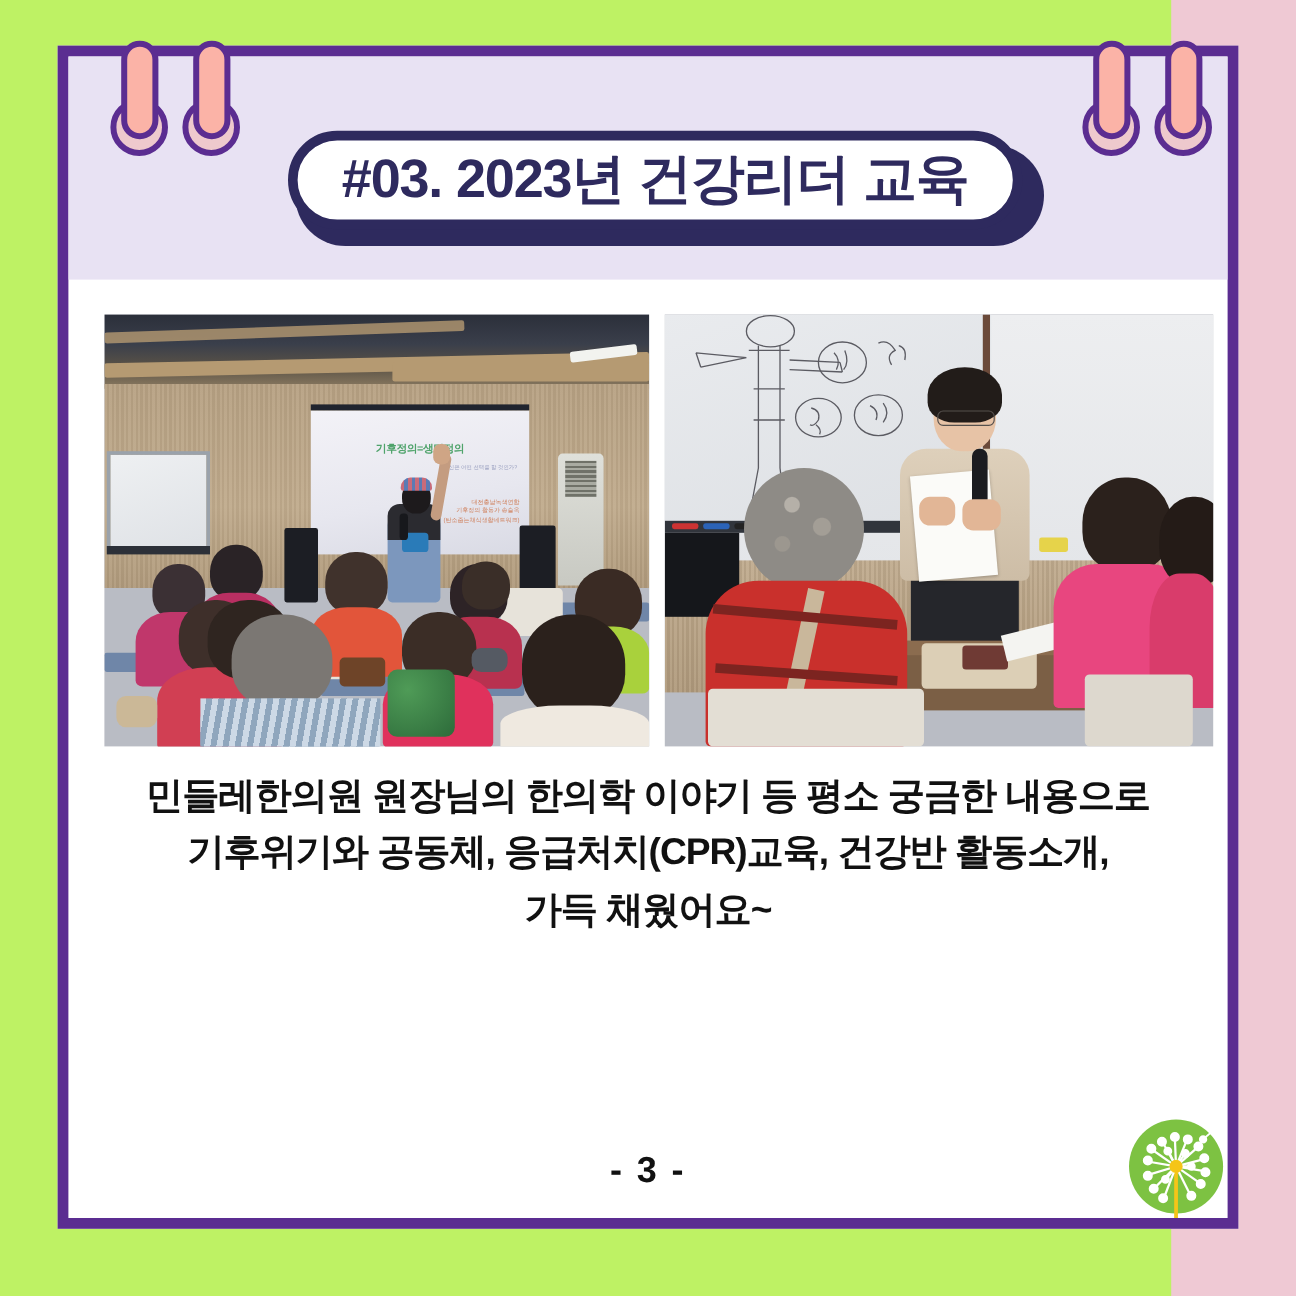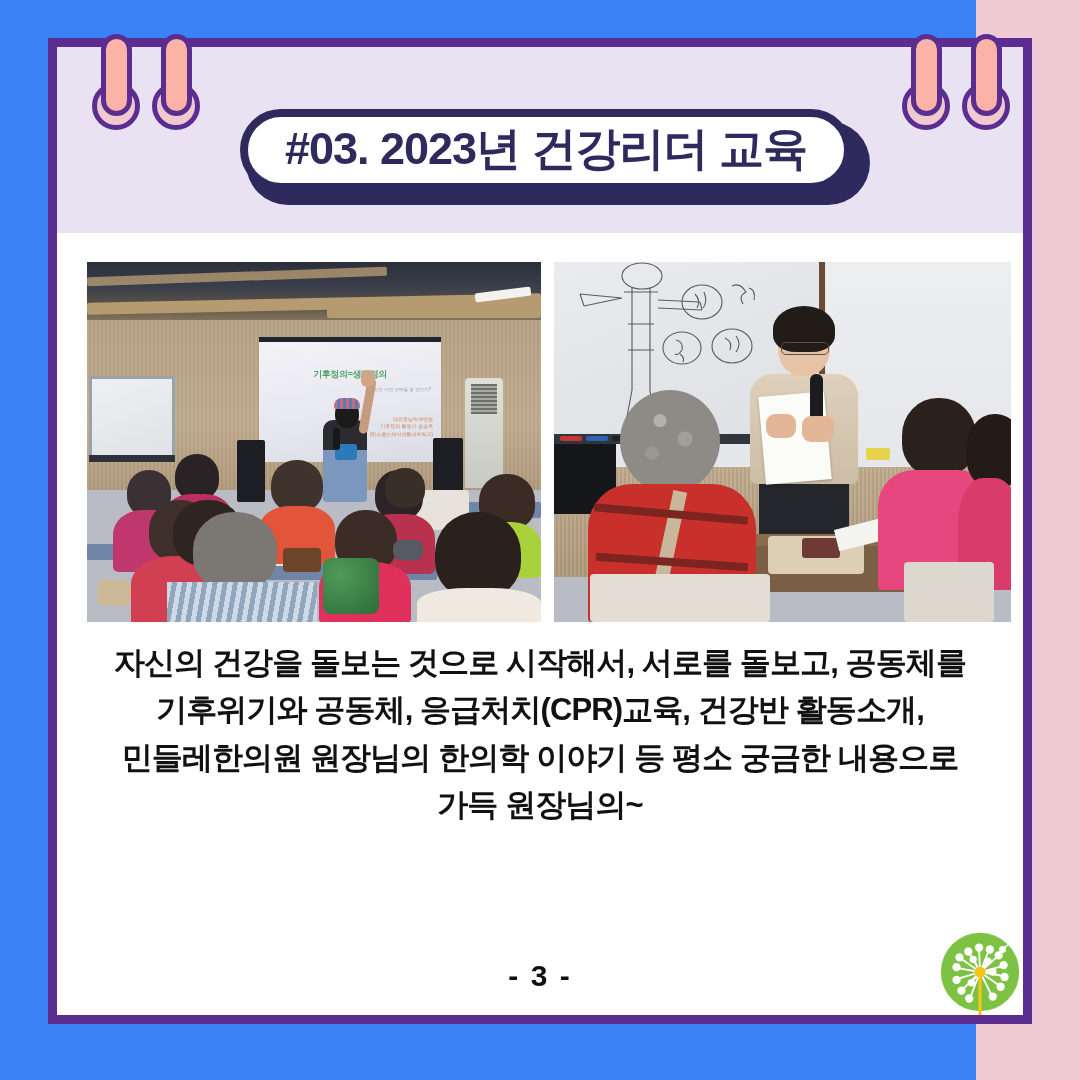--- a/index.html
+++ b/index.html
@@ -12,21 +12,21 @@
     overflow: hidden;
     background: #efc9d4;
     font-family: "Liberation Sans", sans-serif;
   }
 
   #card {
     position: absolute;
     left: 0; top: 0;
     width: 976px;
     height: 1080px;
-    background: #3b82f6;
+    background: #bef264;
   }
 
   
   #frame {
     position: absolute;
     left: 48px;
     top: 38px;
     width: 984px;
     height: 986px;
     border: 9px solid #5b2d91;
@@ -514,24 +514,23 @@
 
         <div class="head" style="left:412px;top:152px;width:58px;height:74px;background:#241b17;"></div>
         <div class="body-sh" style="left:404px;top:216px;width:62px;height:112px;background:#d93c6b;"></div>
 
         <div class="lh-chair" style="left:36px;top:312px;width:180px;height:48px;background:#e3ded4;"></div>
         <div class="lh-chair" style="left:350px;top:300px;width:90px;height:60px;background:#ddd8ce;"></div>
       </div>
     </div>
 
     <div id="body-copy">
-      <span class="line">자신의 건강을 돌보는 것으로 시작해서, 서로를 돌보고, 공동체를</span>
+      <span class="line">민들레한의원 원장님의 한의학 이야기 등 평소 궁금한 내용으로</span>
       <span class="line">기후위기와 공동체, 응급처치(CPR)교육, 건강반 활동소개,</span>
-      <span class="line">민들레한의원 원장님의 한의학 이야기 등 평소 궁금한 내용으로</span>
-      <span class="line">가득 원장님의~</span>
+      <span class="line">가득 채웠어요~</span>
     </div>
 
     <div id="page-number">- 3 -</div>
 
     <svg id="logo" viewBox="0 0 100 100">
       <circle cx="48" cy="48" r="40" fill="#7dc242"></circle>
       <line x1="48" y1="48" x2="48" y2="100" stroke="#f5c518" stroke-width="3.2"></line>
       <g stroke="#ffffff" stroke-width="1.9" fill="#ffffff">
         <line x1="48" y1="48" x2="28" y2="34"></line>
           <circle cx="27" cy="33" r="3.3"></circle>

